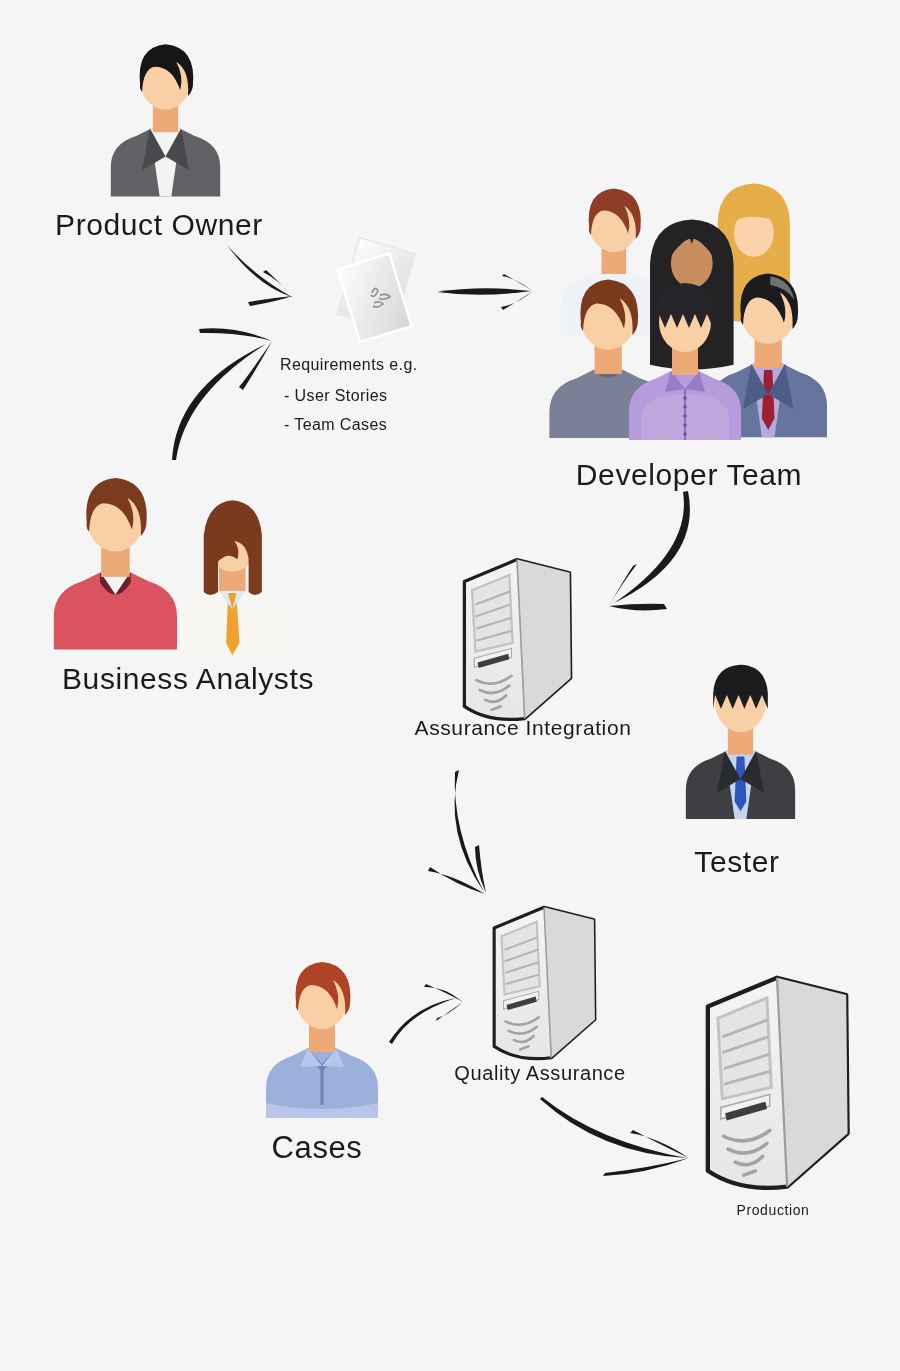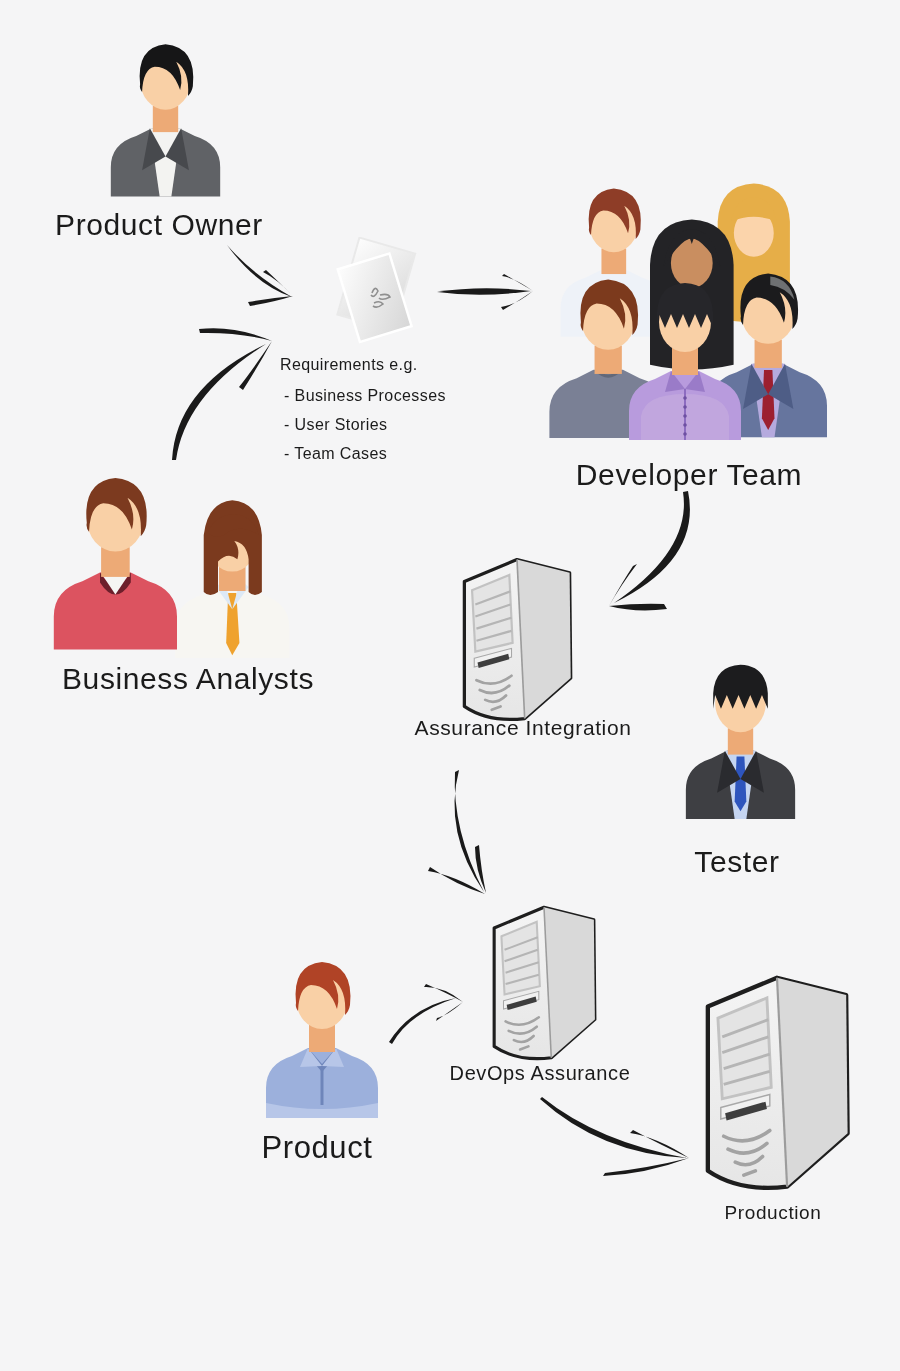--- a/index.html
+++ b/index.html
@@ -10,21 +10,21 @@
     font-family:"Liberation Sans",sans-serif;
     color:#1b1b1b;
   }
   .node{position:absolute;}
   .label{
     position:absolute;text-align:center;color:#1b1b1b;
     letter-spacing:.6px;font-weight:400;white-space:nowrap;
   }
   .label-lg{font-size:30px;}
   .label-md{font-size:21px;}
-  .label-sm{font-size:19px;}
+  .label-sm{font-size:14px;}
   #req-block{position:absolute;left:280px;top:350px;font-size:16px;line-height:29px;letter-spacing:.4px;}
   #req-title{margin-bottom:2px;}
   .req-item{padding-left:4px;}
   svg{display:block;}
   #arrow-layer{position:absolute;left:0;top:0;pointer-events:none;}
 </style>
 </head>
 <body>
 
 <div id="canvas">
@@ -71,21 +71,20 @@
       <rect x="26" y="23" width="54" height="76" fill="url(#gradDoc)" stroke="#ffffff" stroke-width="2.5"></rect>
     </g>
     <g stroke="#8f8f8f" stroke-width="1.6" fill="none">
       <path d="M 50 56 q 3 -8 6 -2 q -4 8 -7 4"></path>
       <path d="M 58 58 q 8 -2 10 2 q -8 4 -11 1"></path>
       <path d="M 52 66 q 6 -3 9 1 q -6 5 -10 2"></path>
     </g>
   </svg>
   <div id="req-block">
     <div id="req-title">Requirements e.g.</div>
-    <div class="req-item">- Business Processes</div>
     <div class="req-item">- User Stories</div>
     <div class="req-item">- Team Cases</div>
   </div>
 
   <svg class="node" style="left:543px;top:168px" width="292" height="272" viewBox="0 0 292 272">
 
     <g transform="translate(10,12) scale(0.95)">
       <path d="M 8 165 L 8 135 Q 8 111 34 103 L 50 95 L 78 95 L 94 103 Q 120 111 120 135 L 120 165 Z" fill="#eef2f8"></path>
       <path d="M 51 72 L 77 72 L 77 99 L 51 99 Z" fill="#edaa76"></path>
       <ellipse cx="64" cy="46" rx="26" ry="30" fill="#f9d0a6"></ellipse>
@@ -187,26 +186,26 @@
     <path d="M 8 165 L 8 135 Q 8 111 34 103 L 50 95 L 78 95 L 94 103 Q 120 111 120 135 L 120 165 Z" fill="#9cb0dc"></path>
     <path d="M 8 150 Q 64 162 120 150 L 120 165 L 8 165 Z" fill="#b7c6e8"></path>
     <path d="M 50 95 L 64 111 L 78 95 L 78 103 L 64 119 L 50 103 Z" fill="#6e85ba"></path>
     <rect x="62.5" y="112" width="3" height="40" fill="#6e85ba"></rect>
     <polygon points="50,95 64,113 42,114" fill="#b7c6e8"></polygon>
     <polygon points="78,95 64,113 86,114" fill="#b7c6e8"></polygon>
     <path d="M 51 72 L 77 72 L 77 99 L 51 99 Z" fill="#edaa76"></path>
     <ellipse cx="64" cy="46" rx="26" ry="30" fill="#f9d0a6"></ellipse>
     <path d="M 38 50 Q 34 12 64 9 Q 96 12 92 52 Q 91 58 87 62 Q 89 36 75 27 Q 83 42 79 56 Q 71 32 53 32 Q 41 34 40 58 Q 37 54 38 50 Z" fill="#b04326"></path>
   </svg>
-  <div class="label" style="left:247px;top:1130px;width:140px;font-size:31px">Product</div>
+  <div class="label" style="left:247px;top:1130px;width:140px;font-size:31px">Cases</div>
 
   <svg class="node" style="left:490px;top:903px" width="108" height="158" viewBox="0 0 104 152">
     <use href="#server-icon" width="104" height="152"></use>
   </svg>
-  <div class="label" style="left:440px;top:1062px;width:200px;font-size:20px">DevOps Assurance</div>
+  <div class="label" style="left:440px;top:1062px;width:200px;font-size:20px">Quality Assurance</div>
 
   <svg class="node" style="left:702px;top:972px" width="150" height="219" viewBox="0 0 104 152">
     <use href="#server-icon" width="104" height="152"></use>
   </svg>
   <div class="label label-sm" style="left:698px;top:1202px;width:150px">Production</div>
 
   <svg id="arrow-layer" width="900" height="1371" viewBox="0 0 900 1371">
     <g fill="#1a1a1a" stroke="none">
 
       <g>

